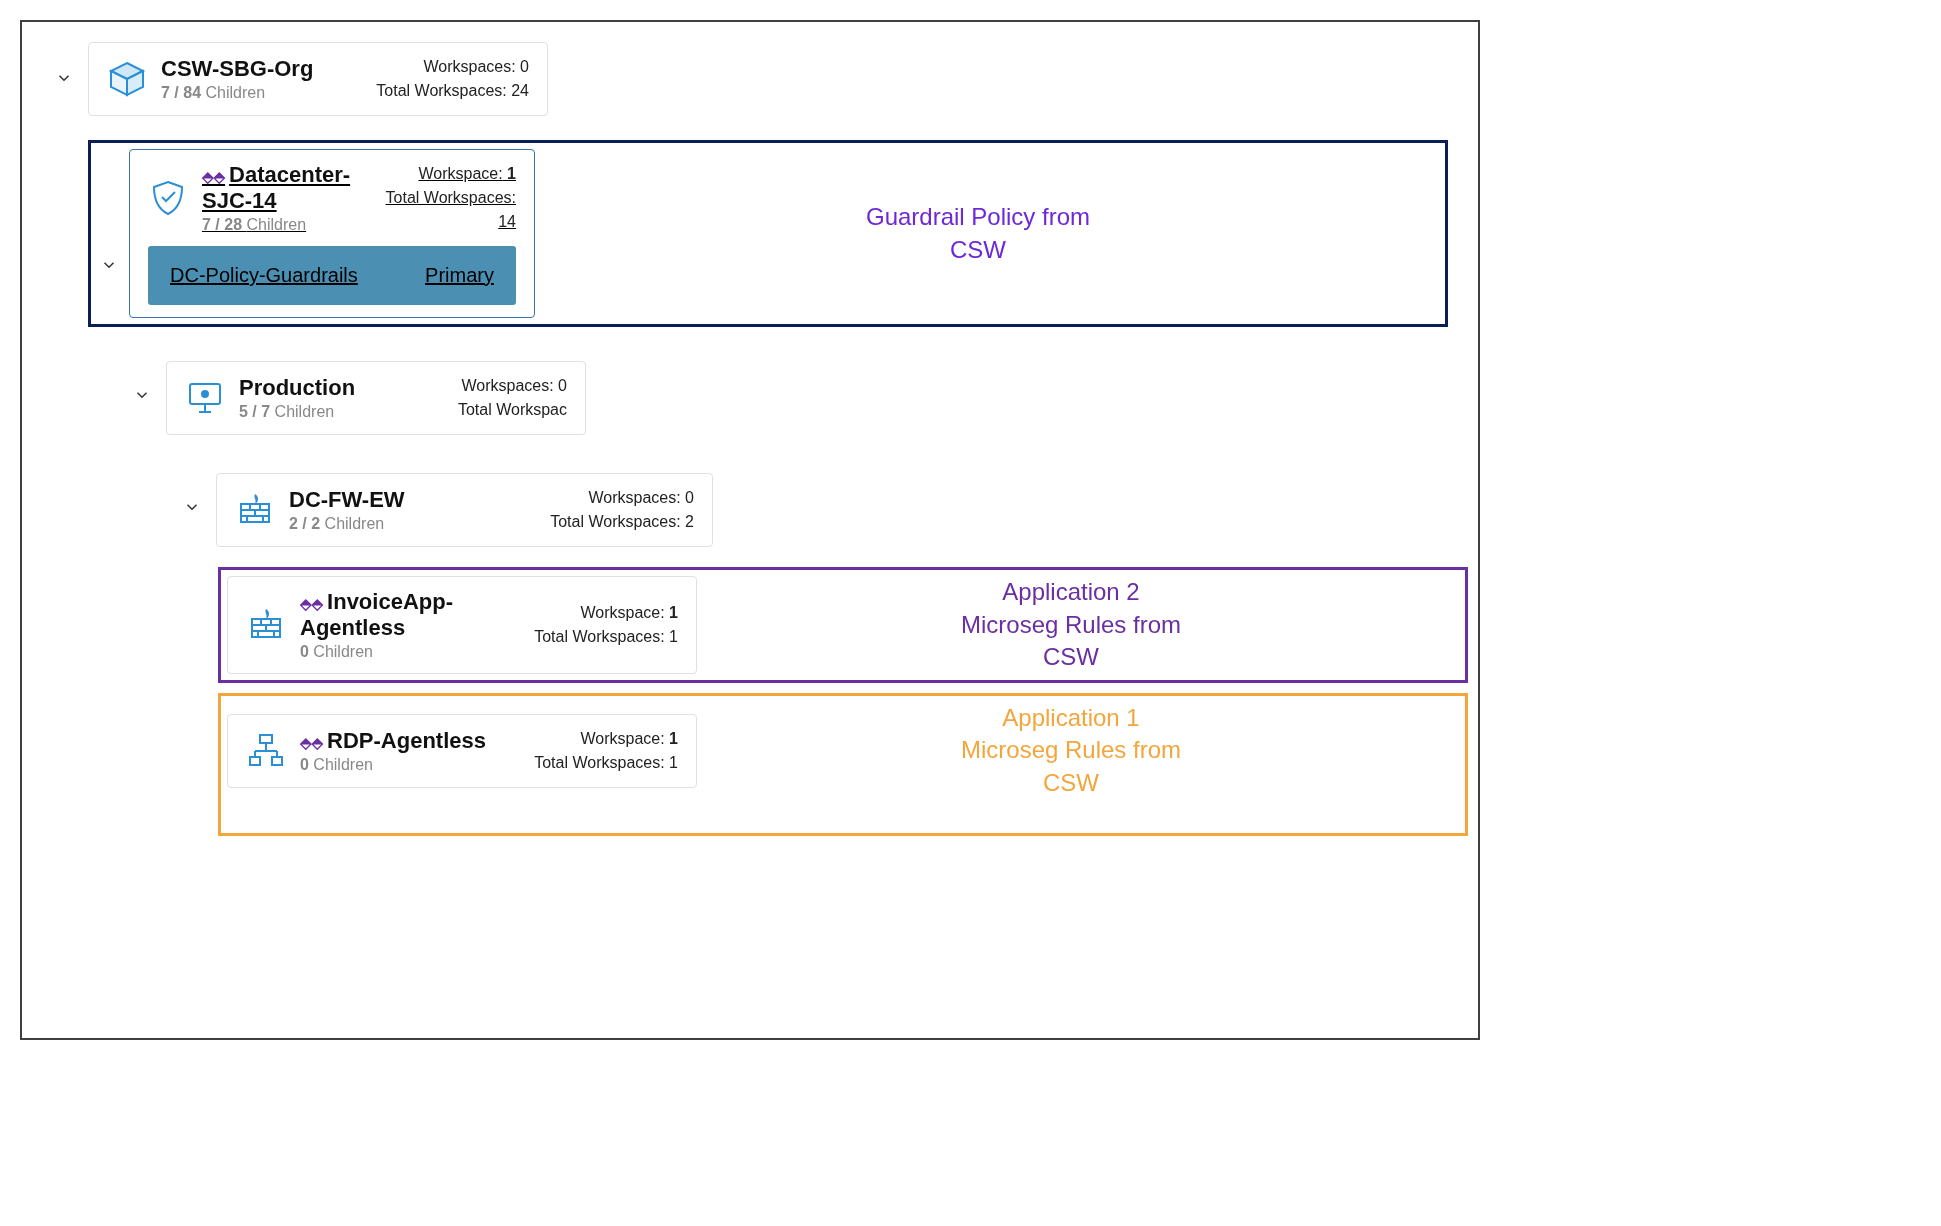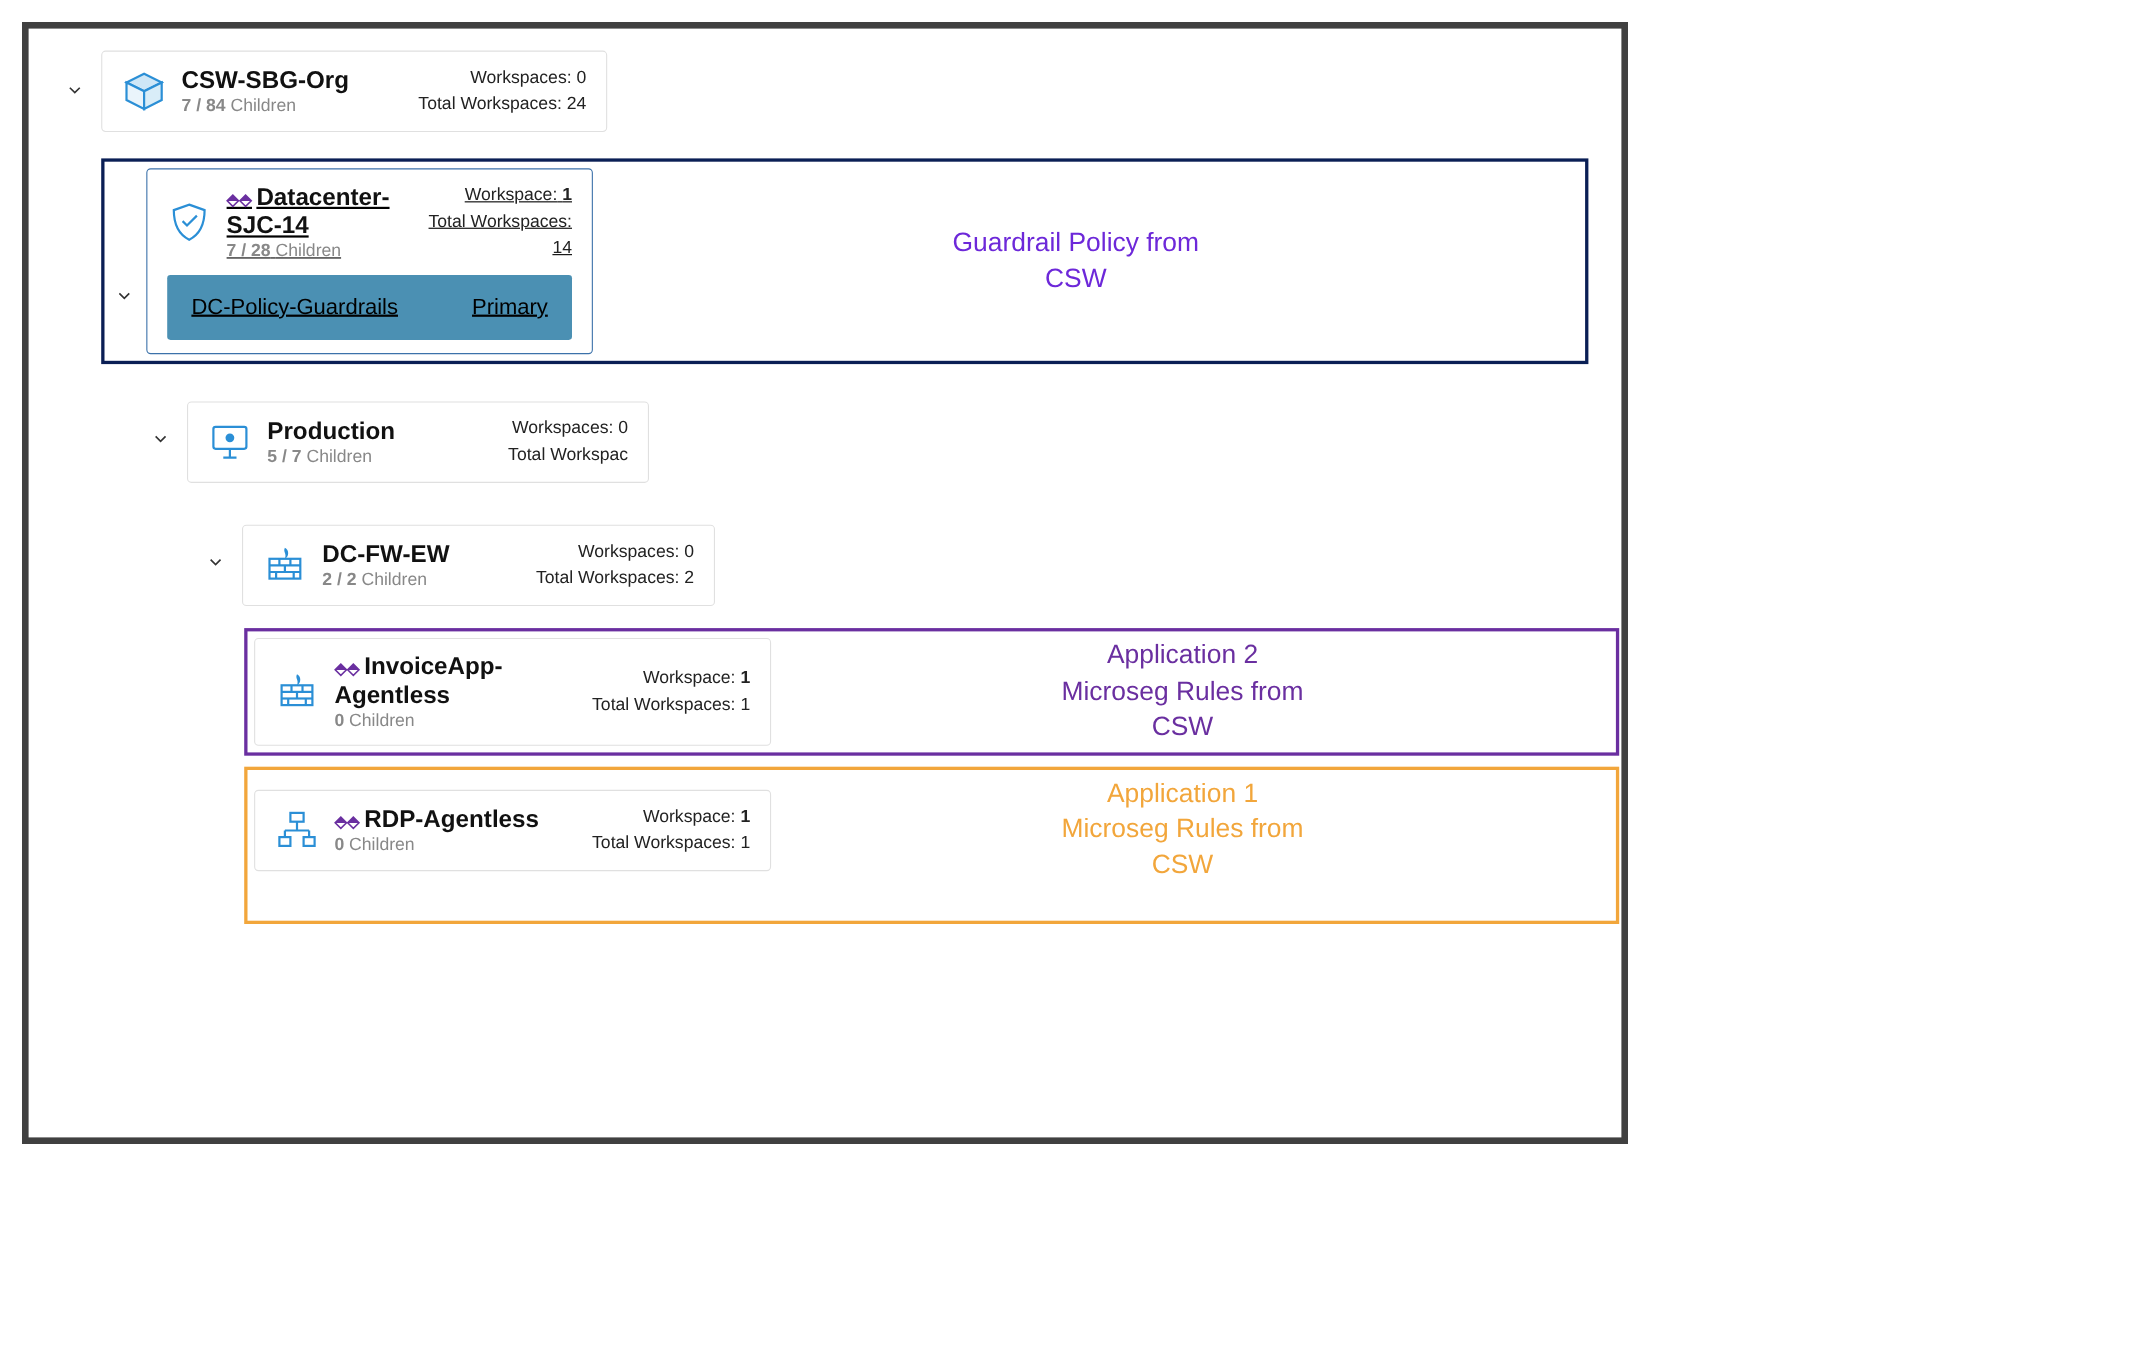--- a/index.html
+++ b/index.html
@@ -3,21 +3,21 @@
 <meta charset="utf-8">
 <style>
   * { box-sizing: border-box; }
   body {
     margin: 0;
     padding: 20px;
     font-family: -apple-system, BlinkMacSystemFont, "Segoe UI", Arial, sans-serif;
     background: #fff;
   }
   .frame {
-    border: 6px solid #404040;
+    border: 2px solid #404040;
     width: 1460px;
     height: 1020px;
     position: relative;
     padding: 20px 30px;
   }
   .row {
     display: flex;
     align-items: flex-start;
     margin-bottom: 10px;
   }
@@ -136,21 +136,21 @@
     bottom: -20px;
     left: 38%;
     border-width: 22px 18px 0 18px;
     border-style: solid;
     border-color: #e6a441 transparent transparent transparent;
   }
 
   
   .fw-row { margin-left: 128px; margin-top: 38px; }
   .fw-row .chevron { margin-top: 22px; margin-right: 12px; }
-  .fw-card { width: 430px; }
+  .fw-card { width: 497px; }
 
   
   .app-group {
     margin-left: 166px;
     margin-top: 20px;
     display: flex;
     align-items: center;
     padding: 6px 20px 6px 6px;
     width: 1250px;
   }

